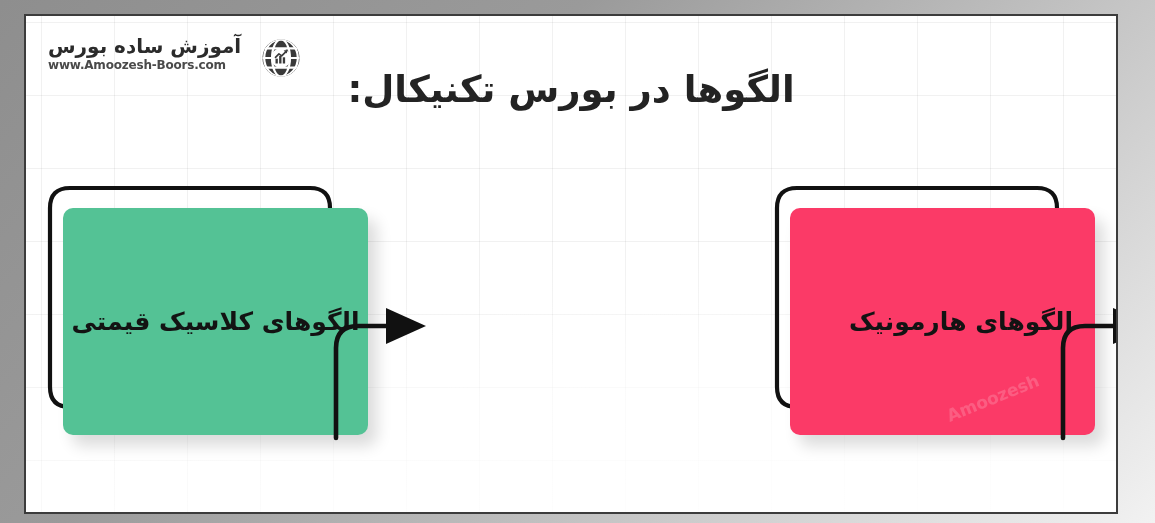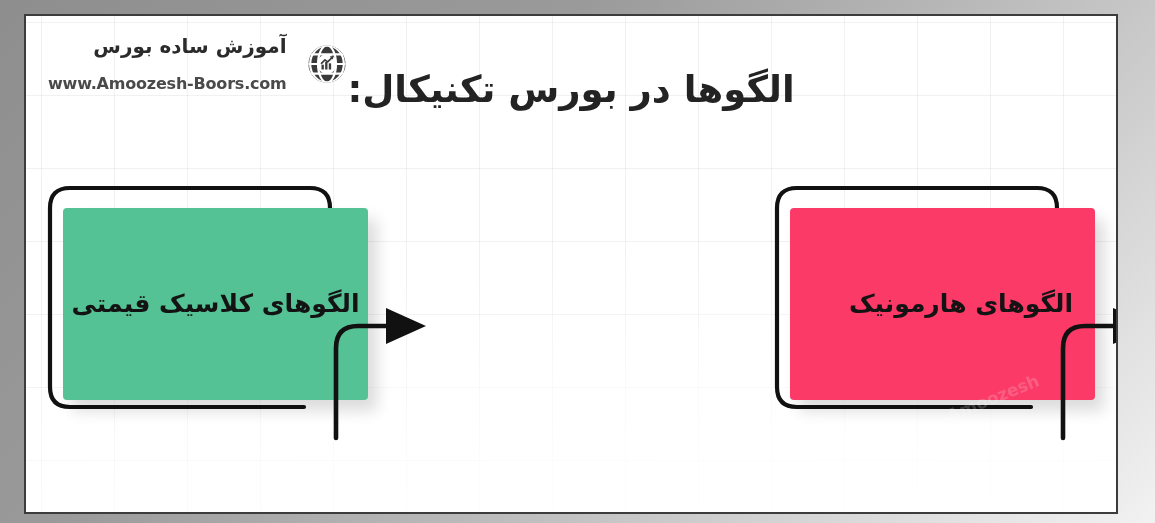--- a/index.html
+++ b/index.html
@@ -53,40 +53,39 @@
       linear-gradient(to bottom, rgba(255,255,255,0) 55%, rgba(255,255,255,.55) 100%);
     pointer-events: none;
   }
 
   
   #brand {
     position: absolute;
     left: 22px;
     top: 20px;
     display: flex;
-    align-items: center;
     gap: 18px;
     z-index: 6;
   }
   #brand .globe { width: 44px; height: 44px; display: block; flex: 0 0 auto; }
   #brand .wordmark { display: flex; flex-direction: column; line-height: 1; }
   #brand .wordmark .fa {
     font-size: 20px;
     font-weight: 700;
     color: #2b2b2b;
     letter-spacing: -.5px;
     white-space: nowrap;
   }
   #brand .wordmark .url {
-    font-size: 16px;
+    font-size: 12px;
     font-weight: 700;
     color: #4a4a4a;
     direction: ltr;
     text-align: left;
-    margin-top: 20px;
+    margin-top: 3px;
     letter-spacing: -.2px;
     white-space: nowrap;
   }
 
   #page-title {
     position: absolute;
     left: 0;
     right: 0;
     top: 52px;
     text-align: center;
@@ -129,22 +128,22 @@
     overflow: visible;
   }
   .outline path { fill: none; stroke: #111111; stroke-width: 4.2; stroke-linecap: round; stroke-linejoin: round; }
 
   
   .card {
     position: absolute;
     left: 17px;
     top: 42px;
     width: 305px;
-    height: 192px;
-    border-radius: 4px;
+    height: 227px;
+    border-radius: 10px;
     z-index: 2;
     box-shadow: 9px 11px 15px rgba(0,0,0,.14);
     display: flex;
     align-items: center;
     justify-content: center;
   }
   .step.s1 .card { background: #54c295; }
   .step.s2 .card { background: #fb5843; }
   .step.s3 .card { background: #fb3a67; padding-left: 37px; }
 

